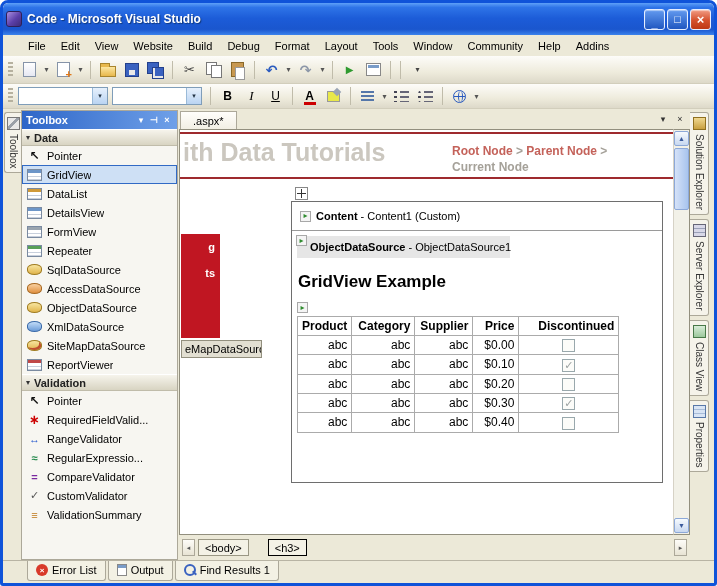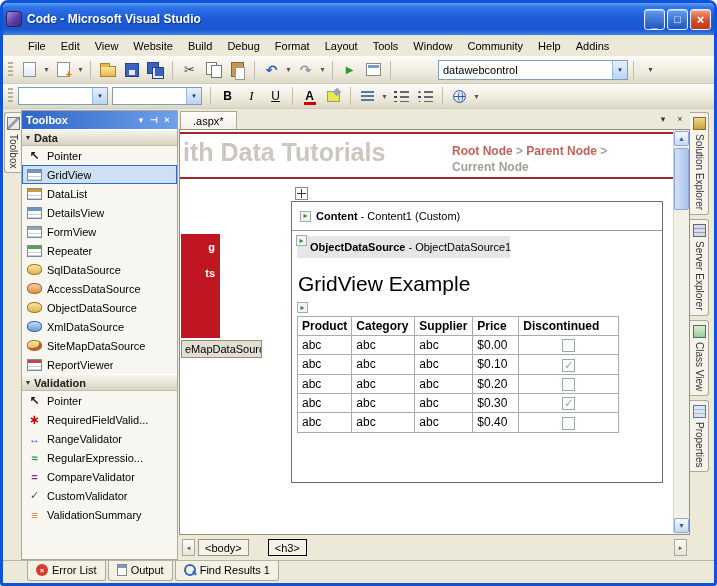--- a/index.html
+++ b/index.html
@@ -146,24 +146,24 @@
   .move-handle{position:absolute;left:115px;top:57px;width:13px;height:13px;background:#fff;border:1px solid #888;display:flex;align-items:center;justify-content:center}
   .mh-h{position:absolute;width:9px;height:1px;background:#333}
   .mh-v{position:absolute;width:1px;height:9px;background:#333}
   .content-frame{position:absolute;left:111px;top:71px;width:372px;height:282px;background:#fff;border:1px solid #6E6E6E}
   .cf-header{height:29px;border-bottom:1px solid #9A9A9A;display:flex;align-items:center;gap:5px;padding:0 8px}
   .cf-type,.ods-type{font-weight:bold}
   .smart-tag{width:11px;height:11px;border:1px solid #A8A8A8;background:#F4F4F4;color:#2E8B2E;font-size:8px;display:inline-flex;align-items:center;justify-content:center;line-height:1}
   .smart-tag::after{content:"▸"}
   .ods{position:absolute;left:5px;top:34px;width:213px;height:22px;background:#E6E6E6;display:flex;align-items:center;padding:0 4px 0 13px;white-space:nowrap}
   .ods .smart-tag{position:absolute;left:-1px;top:-1px}
-  .gv-heading{position:absolute;left:6px;top:70px;font-size:21px;font-weight:normal}
+  .gv-heading{position:absolute;left:6px;top:70px;font-size:17px;font-weight:bold}
   .gv-tag{position:absolute;left:5px;top:100px}
   table.gv{position:absolute;left:5px;top:114px;border-collapse:collapse;font-size:12px;background:#fff}
-  .gv th,.gv td{border:1px solid #ABABAB;padding:2px 4px;height:18px;text-align:left;vertical-align:middle}
+  .gv th,.gv td{border:1px solid #ABABAB;padding:2px 4px;height:18px;text-align:right;vertical-align:middle}
   .gv th{font-weight:bold}
   .gv th:nth-child(1){width:52px}
   .gv th:nth-child(2){width:63px}
   .gv th:nth-child(3){width:58px}
   .gv th:nth-child(4){width:46px}
   .gv th:nth-child(5){width:100px}
   .gv td.cbcell{text-align:center}
   .cb{display:inline-block;width:13px;height:13px;border:1px solid #99A8AC;background:#FCFCF9;color:#9AA0A0;font-size:11px;line-height:11px;text-align:center;vertical-align:middle}
   .cb.checked::after{content:"✓"}
   
@@ -263,24 +263,20 @@
         <span class="caret">▾</span>
         <span class="tsep"></span>
         <span class="tbtn">
           <span class="ticon start-debug-icon">▶</span>
         </span>
         <span class="tbtn">
           <span class="ticon view-designer-icon"></span>
         </span>
         <span class="tsep"></span>
       </span>
-    <span class="combo main-combo">
-      <span class="combo-text">datawebcontrol</span>
-      <span class="combo-btn">▾</span>
-    </span>
     <span id="tb1-right" class="tb-items">
         <span class="tsep"></span>
         <span class="tbtn">
           <span class="ticon toolbar-options-icon">▾</span>
         </span>
       </span>
   </div>
 
   <div class="toolbar tb2">
     <span class="grip"></span>

